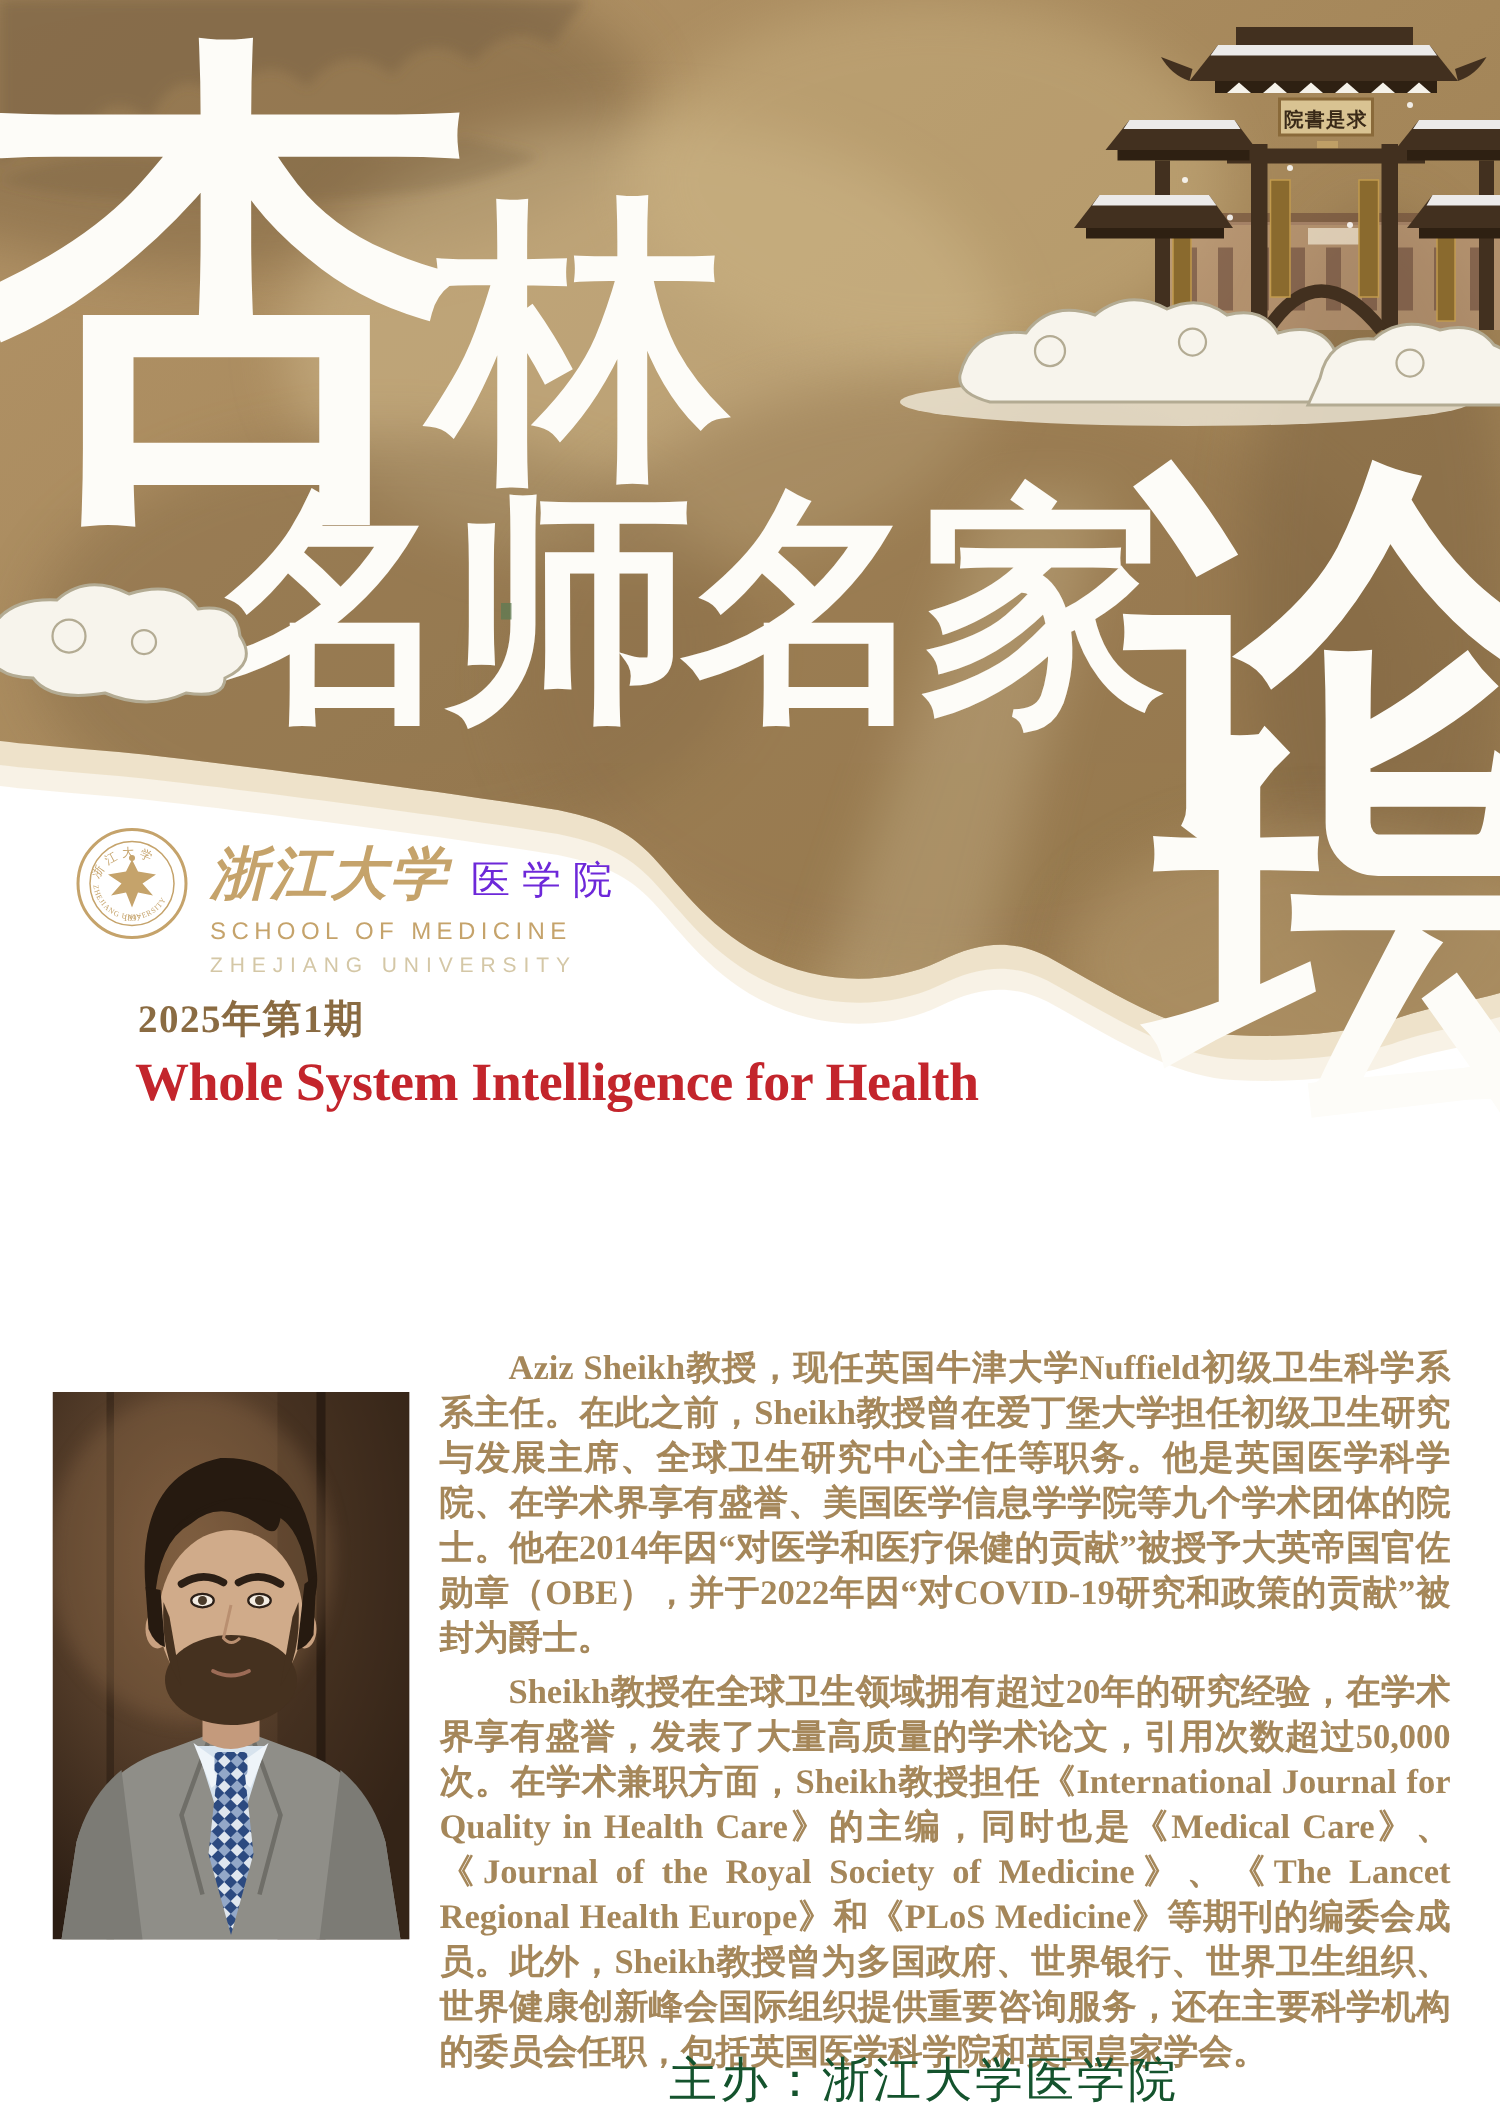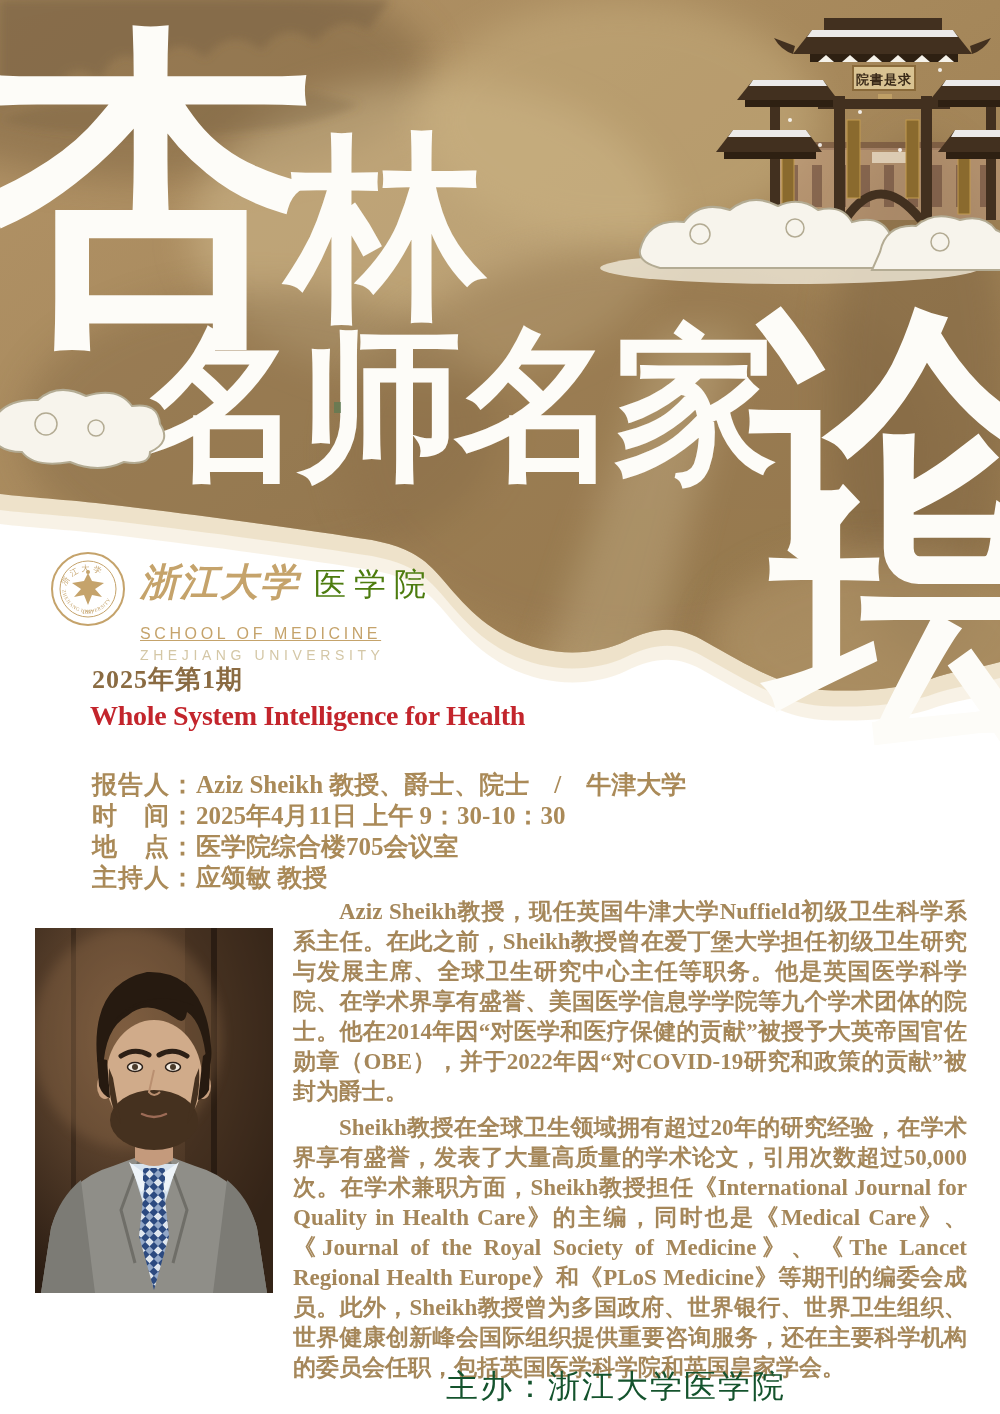--- a/index.html
+++ b/index.html
@@ -6,26 +6,26 @@
   .poster{position:relative;width:1000px;height:1414px;margin:0 auto;background:#ffffff;overflow:hidden;
           font-family:"Liberation Serif","DejaVu Serif",serif;}
   .banner{position:absolute;left:0;top:0;}
   .banner text{font-family:"Liberation Serif","DejaVu Serif",serif;font-weight:bold;}
 
   .logo{position:absolute;left:50px;top:551px;display:flex;align-items:flex-start;gap:14px;}
   .seal{flex:0 0 auto;}
   .logo-text{padding-top:6px;}
   .logo-row1{display:flex;align-items:baseline;}
   .logo-calli{font-size:38px;font-weight:bold;font-style:italic;color:#c5a36b;letter-spacing:2px;}
-  .logo-college{font-size:32px;color:#4d7c0f;letter-spacing:8px;margin-left:14px;}
-  .logo-en1{font-size:16px;color:#c5a36b;letter-spacing:3.6px;margin-top:17px;font-family:"Liberation Sans","DejaVu Sans",sans-serif;text-decoration:underline;}
+  .logo-college{font-size:26px;color:#6d28d9;letter-spacing:8px;margin-left:14px;}
+  .logo-en1{font-size:16px;color:#c5a36b;letter-spacing:3.6px;margin-top:5px;font-family:"Liberation Sans","DejaVu Sans",sans-serif;}
   .logo-en2{font-size:14px;color:#d4c7a6;letter-spacing:4.6px;margin-top:4px;font-family:"Liberation Sans","DejaVu Sans",sans-serif;}
 
   .issue{position:absolute;left:92px;top:662px;font-size:26px;font-weight:bold;color:#8a6b42;letter-spacing:1px;text-align:right;}
-  .title{position:absolute;left:90px;top:700px;margin:0;font-size:28px;font-weight:bold;color:#c3252c;letter-spacing:-0.3px;white-space:nowrap;}
+  .title{position:absolute;left:90px;top:700px;margin:0;font-size:36px;font-weight:bold;color:#c3252c;letter-spacing:-0.3px;white-space:nowrap;}
 
   .details{position:absolute;left:92px;top:769px;}
   .detail-row{height:31px;line-height:31px;font-size:25px;font-weight:bold;color:#aa8a58;white-space:nowrap;}
   .detail-label{letter-spacing:1px;}
 
   .photo{position:absolute;left:35px;top:928px;}
 
   .bio{position:absolute;left:293px;top:897px;width:674px;}
   .bio p{margin:0 0 6px 0;font-size:23px;line-height:30px;font-weight:bold;color:#a5875a;
          text-align:justify;text-indent:2em;}
@@ -206,34 +206,20 @@
         <span class="logo-college">医学院</span>
       </div>
       <div class="logo-en1">SCHOOL OF MEDICINE</div>
       <div class="logo-en2">ZHEJIANG UNIVERSITY</div>
     </div>
   </div>
 
   <div class="issue">2025年第1期</div>
   <h1 class="title">Whole System Intelligence for Health</h1>
 
-  <div class="details">
-    <div class="detail-row">
-      <span class="detail-label">报告人：</span><span class="detail-value">Aziz Sheikh 教授、爵士、院士　/　牛津大学</span>
-    </div>
-    <div class="detail-row">
-      <span class="detail-label">时　间：</span><span class="detail-value">2025年4月11日 上午 9：30-10：30</span>
-    </div>
-    <div class="detail-row">
-      <span class="detail-label">地　点：</span><span class="detail-value">医学院综合楼705会议室</span>
-    </div>
-    <div class="detail-row">
-      <span class="detail-label">主持人：</span><span class="detail-value">应颂敏 教授</span>
-    </div>
-  </div>
 
   <svg class="photo" width="238" height="365" viewBox="0 0 238 365">
     <defs>
       <radialGradient id="glow" cx="0.38" cy="0.3" r="0.75">
         <stop offset="0" stop-color="#7a5a3e"></stop>
         <stop offset="1" stop-color="#2b1d13"></stop>
       </radialGradient>
       <pattern id="chk" width="12" height="12" patternUnits="userSpaceOnUse" patternTransform="rotate(45)">
         <rect width="12" height="12" fill="#dfe6ee"></rect>
         <rect x="0" y="0" width="6" height="6" fill="#2c4a80"></rect>

